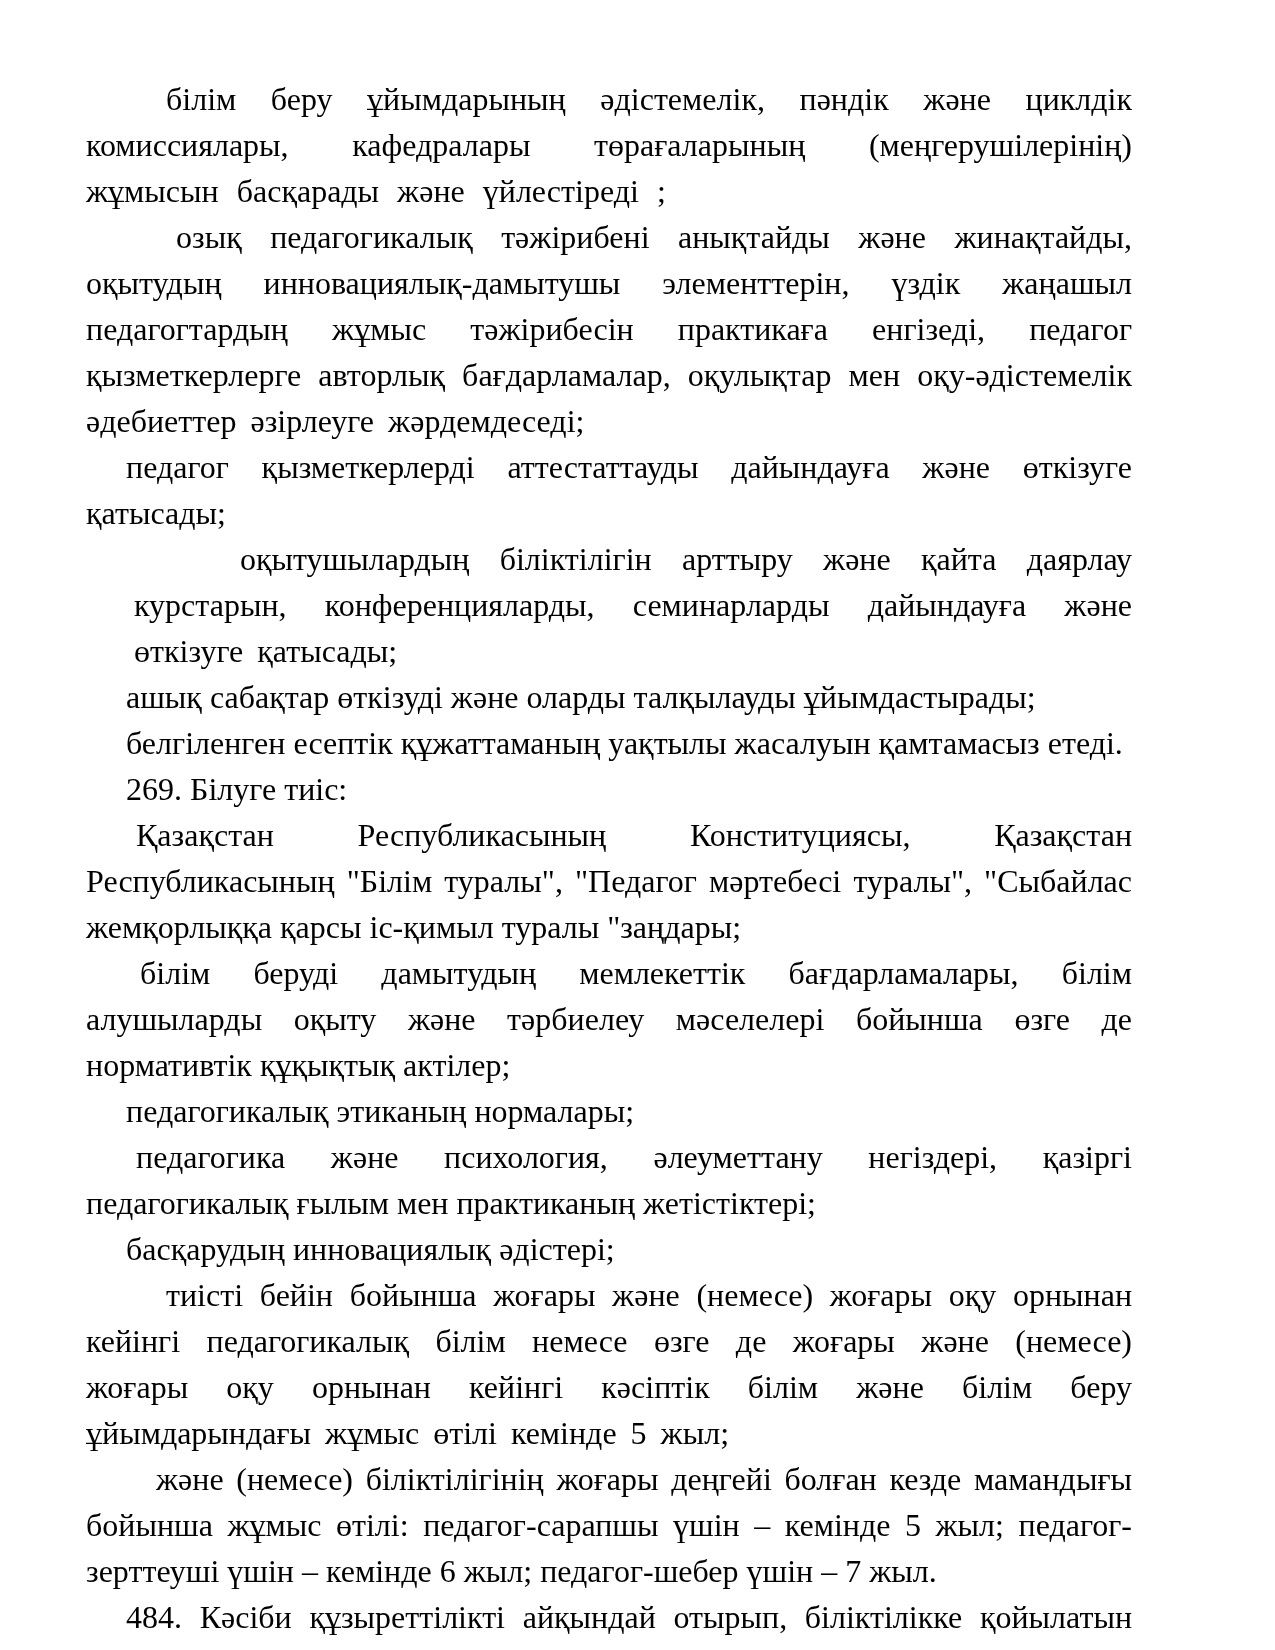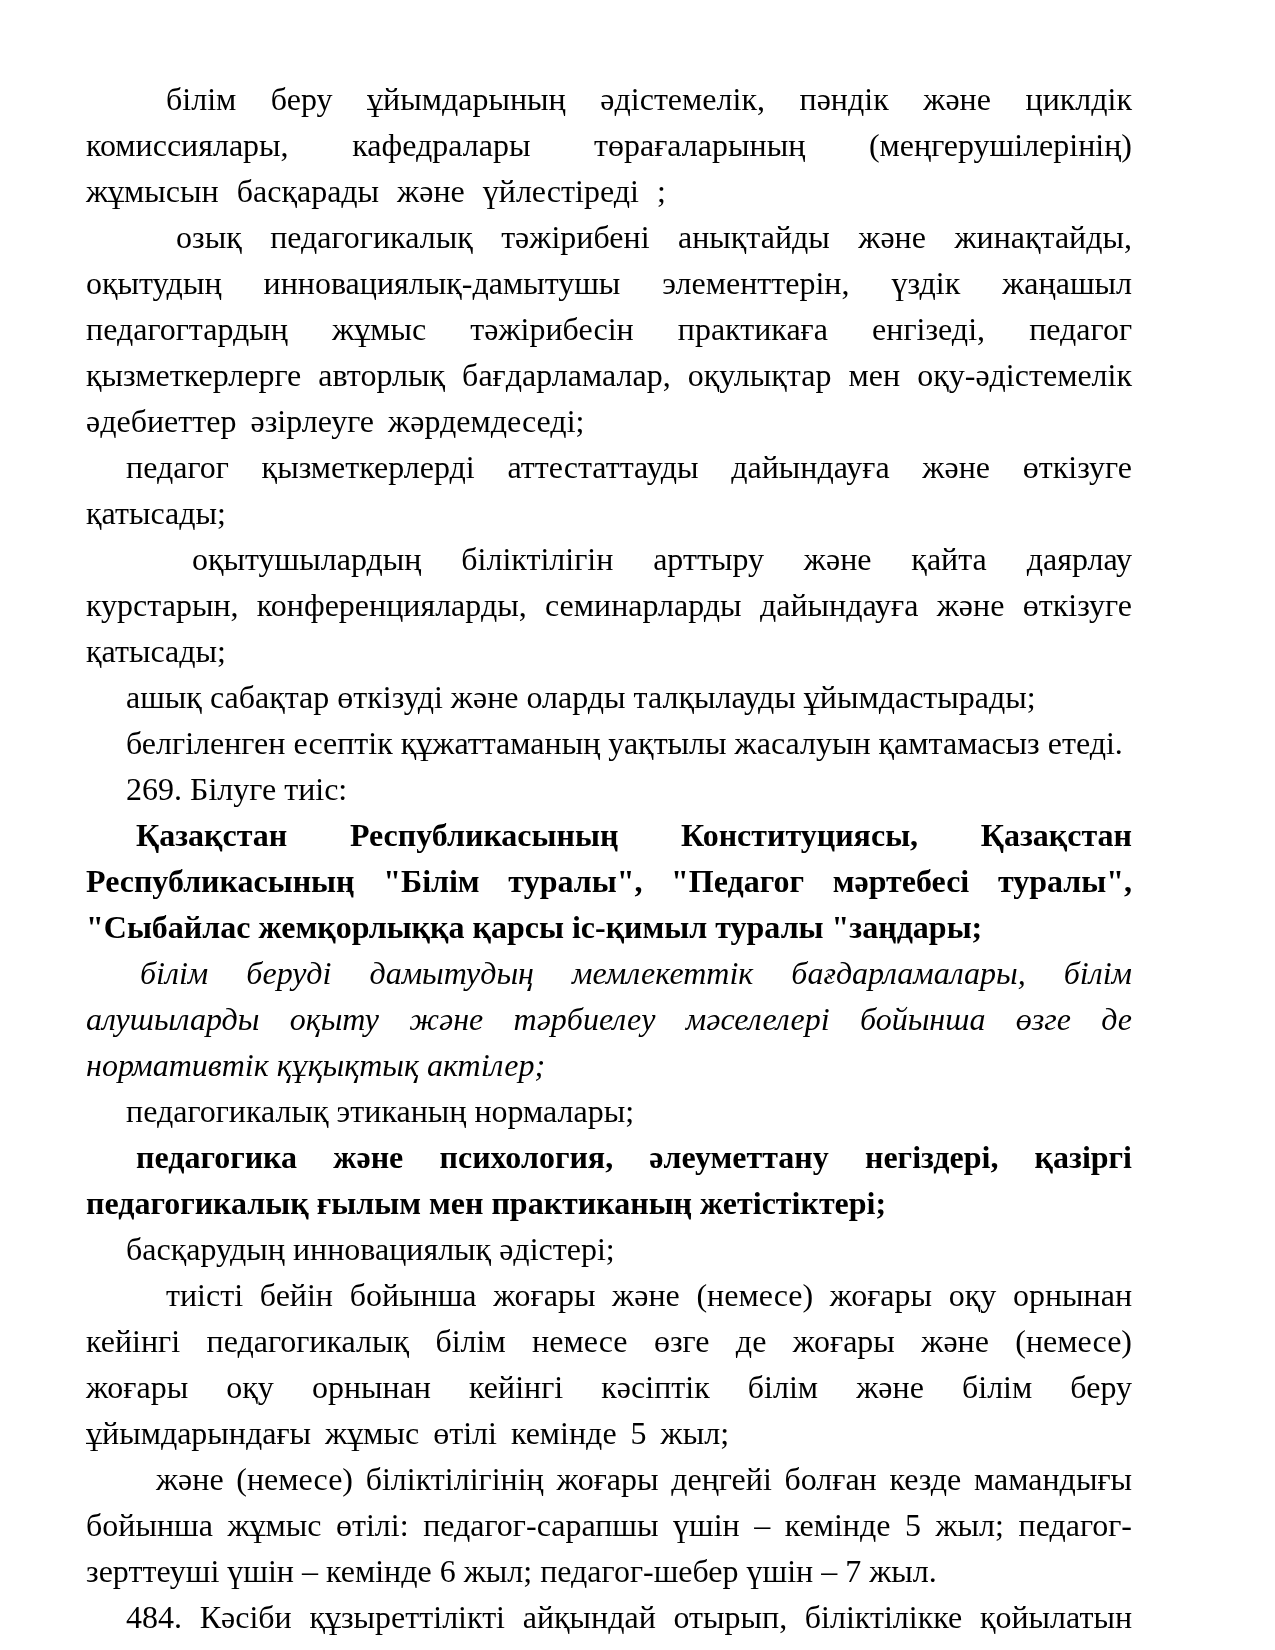--- a/index.html
+++ b/index.html
@@ -22,26 +22,26 @@
       width: 1046px;
       font-size: 32px;
       line-height: 46px;
     }
     .p {
       margin: 0;
       text-align: justify;
       text-align-last: left;
     }
     .i1 { text-indent: 40px; }
-    .i2 { text-indent: 50px; font-weight: bold; }
-    .i3 { text-indent: 54px; font-style: italic; }
+    .i2 { text-indent: 50px; }
+    .i3 { text-indent: 54px; }
     .i4 { text-indent: 70px; }
     .i5 { text-indent: 80px; }
     .i6 { text-indent: 90px; }
-    .i7 { text-indent: 106px; }
+    .i7 { text-indent: 106px; margin-left: 48px; }
     .spaced { word-spacing: 6px; }
     .spaced2 { word-spacing: 10px; }
   </style>
 </head>
 <body>
 
 <div class="page">
   <p class="p i5 spaced2">білім беру ұйымдарының әдістемелік, пәндік және циклдік комиссиялары, кафедралары төрағаларының (меңгерушілерінің) жұмысын басқарады және үйлестіреді ;</p>
   <p class="p i6 spaced">озық педагогикалық тәжірибені анықтайды және жинақтайды, оқытудың инновациялық-дамытушы элементтерін, үздік жаңашыл педагогтардың жұмыс тәжірибесін практикаға енгізеді, педагог қызметкерлерге авторлық бағдарламалар, оқулықтар мен оқу-әдістемелік әдебиеттер әзірлеуге жәрдемдеседі;</p>
   <p class="p i1">педагог қызметкерлерді аттестаттауды дайындауға және өткізуге қатысады;</p>

